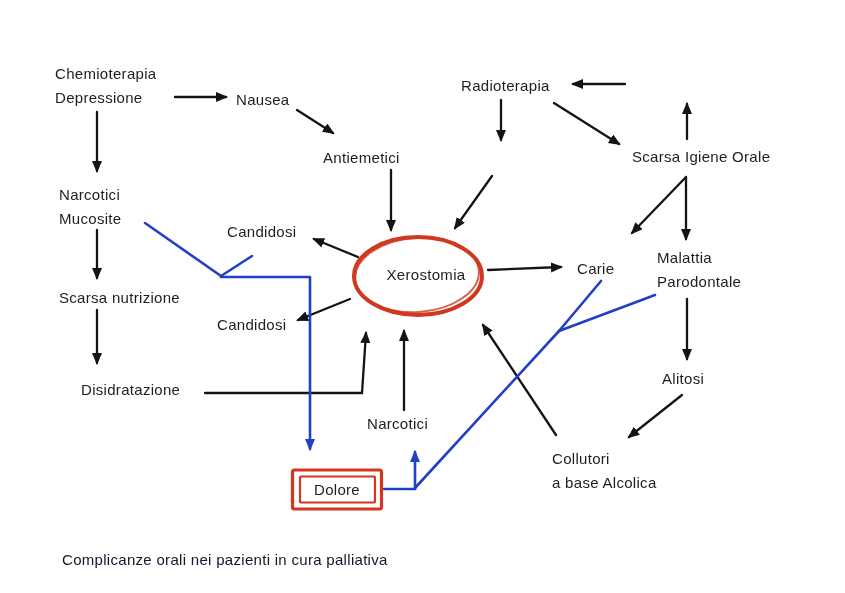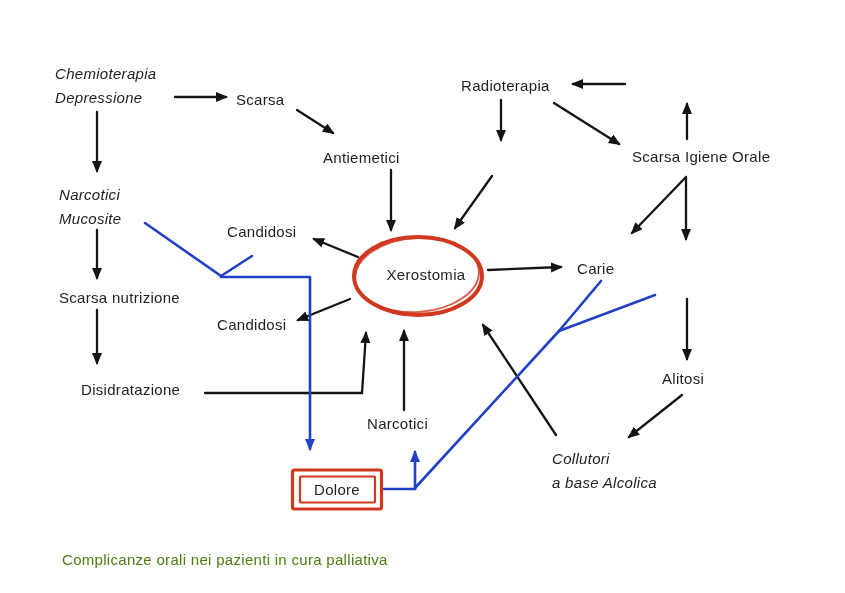--- a/index.html
+++ b/index.html
@@ -5,24 +5,24 @@
   html,body{margin:0;padding:0;background:#ffffff;}
   .stage{
     position:relative;width:845px;height:593px;background:#ffffff;overflow:hidden;
     font-family:"Liberation Sans", sans-serif;
   }
   .lines-svg{position:absolute;left:0;top:0;width:845px;height:593px;}
   .node{
     position:absolute;font-size:15px;line-height:24px;color:#1e1e1e;
     letter-spacing:.02em;white-space:nowrap;
   }
-  .node .l{display:block;font-style:italic;}
+  .node .l{display:block;}
   .center{text-align:center;}
   .caption{
-    position:absolute;left:62px;top:551px;font-size:15px;color:#4d7c0f;
+    position:absolute;left:62px;top:551px;font-size:15px;color:#0f172a;
     letter-spacing:.02em;white-space:nowrap;
   }
 </style>
 </head>
 <body>
 
 <div class="stage">
 
   <svg class="lines-svg" viewBox="0 0 845 593" xmlns="http://www.w3.org/2000/svg">
     <defs>
@@ -79,41 +79,45 @@
       <rect x="292.5" y="470" width="89" height="39" rx="2" stroke-width="3.2"></rect>
       <rect x="300" y="476.5" width="75" height="26" rx="1" stroke-width="2.2"></rect>
     </g>
   </svg>
 
   <div class="node" style="left:55px;top:62px">
     <span class="l">Chemioterapia</span>
     <span class="l">Depressione</span>
   </div>
 
-  <div class="node" style="left:236px;top:88px">Scarsa</div>
+  <div class="node" style="left:236px;top:88px">Nausea</div>
 
   <div class="node" style="left:323px;top:146px">Antiemetici</div>
 
   <div class="node" style="left:461px;top:74px">Radioterapia</div>
 
 
 
   <div class="node" style="left:632px;top:145px">Scarsa Igiene Orale</div>
 
   <div class="node" style="left:59px;top:183px">
     <span class="l">Narcotici</span>
     <span class="l">Mucosite</span>
   </div>
 
   <div class="node" style="left:227px;top:220px">Candidosi</div>
 
   <div class="node center" style="left:356px;top:263px;width:140px">Xerostomia</div>
 
   <div class="node" style="left:577px;top:257px">Carie</div>
 
+  <div class="node" style="left:657px;top:246px">
+    <span class="l">Malattia</span>
+    <span class="l">Parodontale</span>
+  </div>
 
   <div class="node" style="left:59px;top:286px">Scarsa nutrizione</div>
 
   <div class="node" style="left:217px;top:313px">Candidosi</div>
 
   <div class="node" style="left:81px;top:378px">Disidratazione</div>
 
   <div class="node" style="left:662px;top:367px">Alitosi</div>
 
   <div class="node" style="left:367px;top:412px">Narcotici</div>

